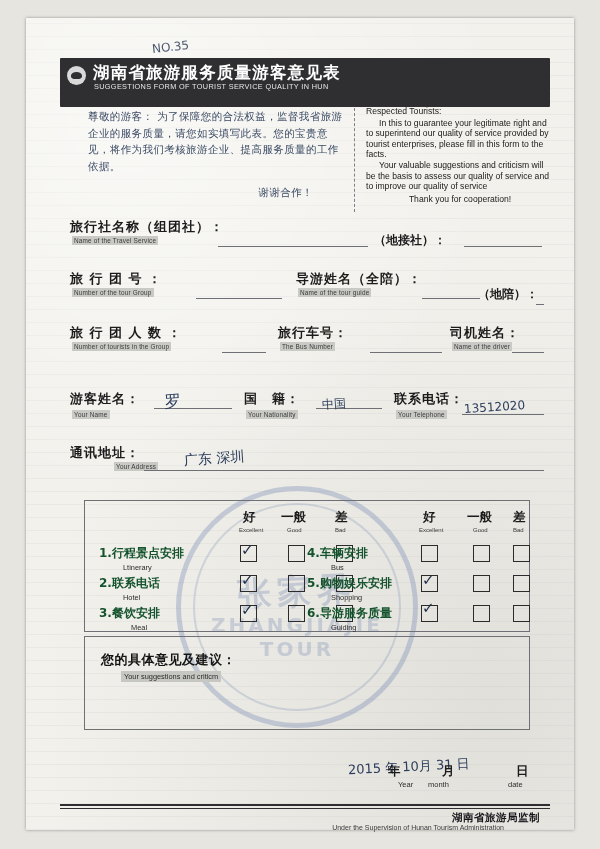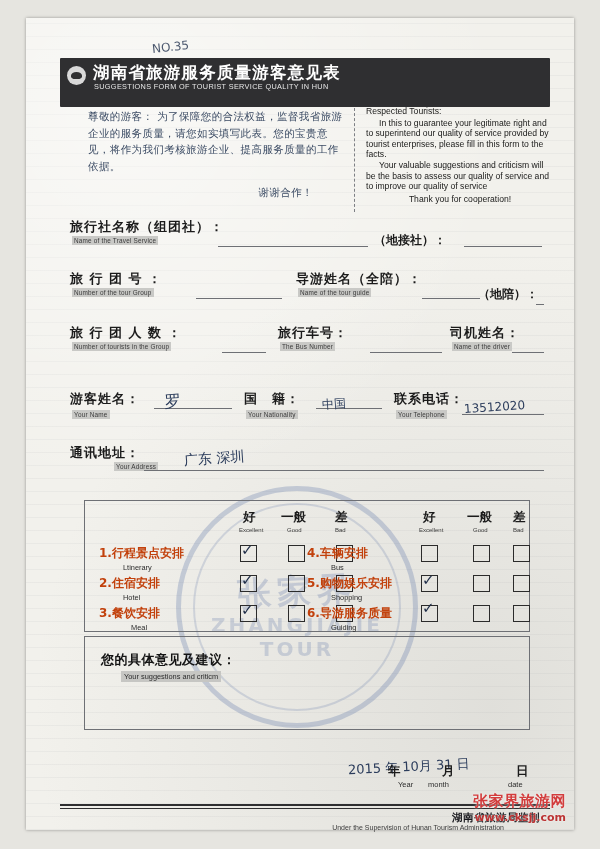--- a/index.html
+++ b/index.html
@@ -122,21 +122,21 @@
     border:1px solid #6e7075;
   }
   .colhdr{
     position:absolute;font-size:12.5px;font-weight:bold;color:#1b1b1b;
     font-family:"DejaVu Sans", sans-serif;
   }
   .colsub{
     position:absolute;font-size:6px;color:#3a3a3a;
   }
   .item-cn{
-    position:absolute;font-size:12px;font-weight:bold;color:#c2410c;
+    position:absolute;font-size:12px;font-weight:bold;color:#14532d;
     font-family:"DejaVu Sans", sans-serif;white-space:nowrap;
   }
   .item-en{
     position:absolute;font-size:7.4px;color:#2b2b2b;white-space:nowrap;
   }
   .box{
     position:absolute;width:15px;height:15px;border:1.4px solid #2b2b2b;
     background:transparent;
   }
   .tick{
@@ -324,21 +324,21 @@
       <div class="colhdr" style="left:428px;top:8px;">差</div>
       <div class="colsub" style="left:428px;top:26px;">Bad</div>
 
       <div class="item-cn" style="left:14px;top:44px;"><span>1.</span><span>行程景点安排</span></div>
       <div class="item-en" style="left:38px;top:62px;">Ltinerary</div>
       <div class="box" style="left:155px;top:44px;"></div>
       <div class="box" style="left:203px;top:44px;"></div>
       <div class="box" style="left:251px;top:44px;"></div>
       <div class="tick" style="left:156px;top:42px;">✓</div>
 
-      <div class="item-cn" style="left:14px;top:74px;"><span>2.</span><span>住宿安排</span></div>
+      <div class="item-cn" style="left:14px;top:74px;"><span>2.</span><span>联系电话</span></div>
       <div class="item-en" style="left:38px;top:92px;">Hotel</div>
       <div class="box" style="left:155px;top:74px;"></div>
       <div class="box" style="left:203px;top:74px;"></div>
       <div class="box" style="left:251px;top:74px;"></div>
       <div class="tick" style="left:156px;top:72px;">✓</div>
 
       <div class="item-cn" style="left:14px;top:104px;"><span>3.</span><span>餐饮安排</span></div>
       <div class="item-en" style="left:46px;top:122px;">Meal</div>
       <div class="box" style="left:155px;top:104px;"></div>
       <div class="box" style="left:203px;top:104px;"></div>
@@ -379,18 +379,14 @@
       <div class="en" style="left:22px;top:17px;margin-left:20px;">Year</div>
       <div class="en" style="left:72px;top:17px;">month</div>
       <div class="en" style="left:152px;top:17px;">date</div>
     </div>
 
     <div class="footbar"></div>
     <div class="footbar2"></div>
     <div class="foot-cn">湖南省旅游局监制</div>
     <div class="foot-en">Under the Supervision of Hunan Tourism Administration</div>
 
-    <div class="sitewm">
-      <span>张家界旅游网</span>
-      <span class="sub">www.cksjj.com</span>
-    </div>
   </div>
 </div>
 
 </body></html>

